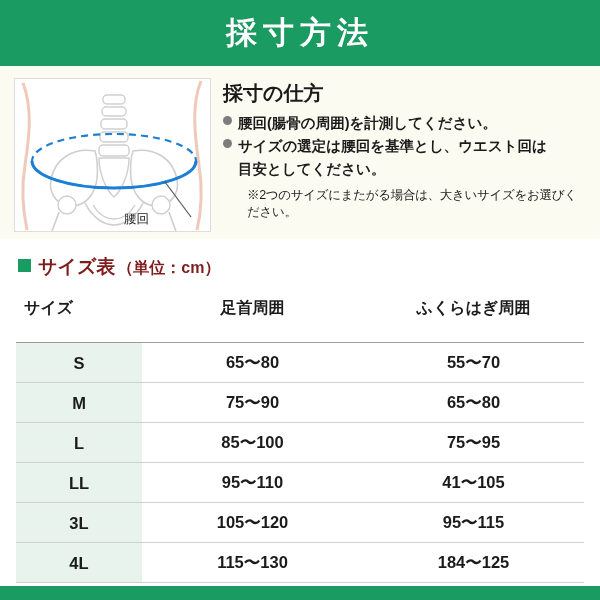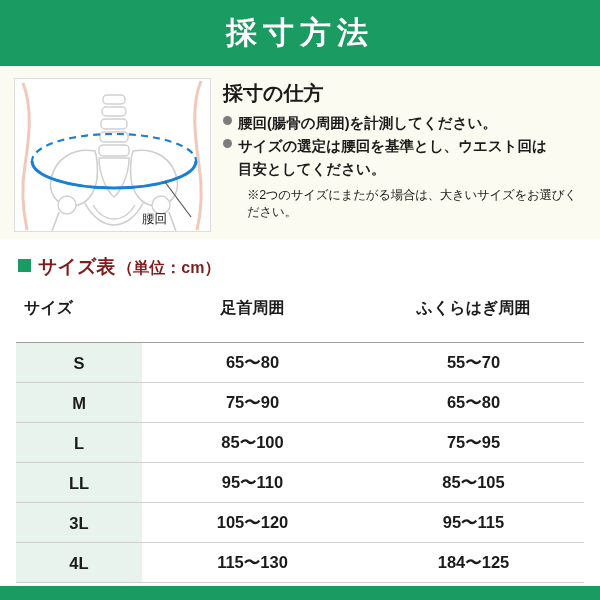--- a/index.html
+++ b/index.html
@@ -183,21 +183,21 @@
         <circle cx="52" cy="126" r="9" fill="#ffffff" stroke="#cfcfcf" stroke-width="1.4"></circle>
         <circle cx="146" cy="126" r="9" fill="#ffffff" stroke="#cfcfcf" stroke-width="1.4"></circle>
         <path d="M44 133 C 40 144, 38 150, 37 152" fill="none" stroke="#cfcfcf" stroke-width="1.6"></path>
         <path d="M154 133 C 158 144, 160 150, 161 152" fill="none" stroke="#cfcfcf" stroke-width="1.6"></path>
 
         <ellipse cx="99" cy="82" rx="82" ry="27" fill="none" stroke="#1b7fd4" stroke-width="2.2" stroke-dasharray="7 5"></ellipse>
         <path d="M17 82 C 17 97, 54 109, 99 109 C 144 109, 181 97, 181 82" fill="none" stroke="#1b7fd4" stroke-width="3"></path>
 
         <path d="M150 103 L 176 138" fill="none" stroke="#555" stroke-width="1.2"></path>
       </svg>
-      <div class="callout-label" style="left:127px;top:132px;">腰回</div>
+      <div class="callout-label" style="left:109px;top:132px;">腰回</div>
     </div>
 
     <div class="measure-text">
       <div class="measure-title">採寸の仕方</div>
       <ul class="bullets">
         <li>
           <span class="dot"></span>
           <span>腰回(腸骨の周囲)を計測してください。</span>
         </li>
         <li>
@@ -239,21 +239,21 @@
           <td>65〜80</td>
         </tr>
         <tr>
           <td class="col-size">L</td>
           <td>85〜100</td>
           <td>75〜95</td>
         </tr>
         <tr>
           <td class="col-size">LL</td>
           <td>95〜110</td>
-          <td>85〜105</td>
+          <td>41〜105</td>
         </tr>
         <tr>
           <td class="col-size">3L</td>
           <td>105〜120</td>
           <td>95〜115</td>
         </tr>
         <tr>
           <td class="col-size">4L</td>
           <td>115〜130</td>
           <td>184〜125</td>

